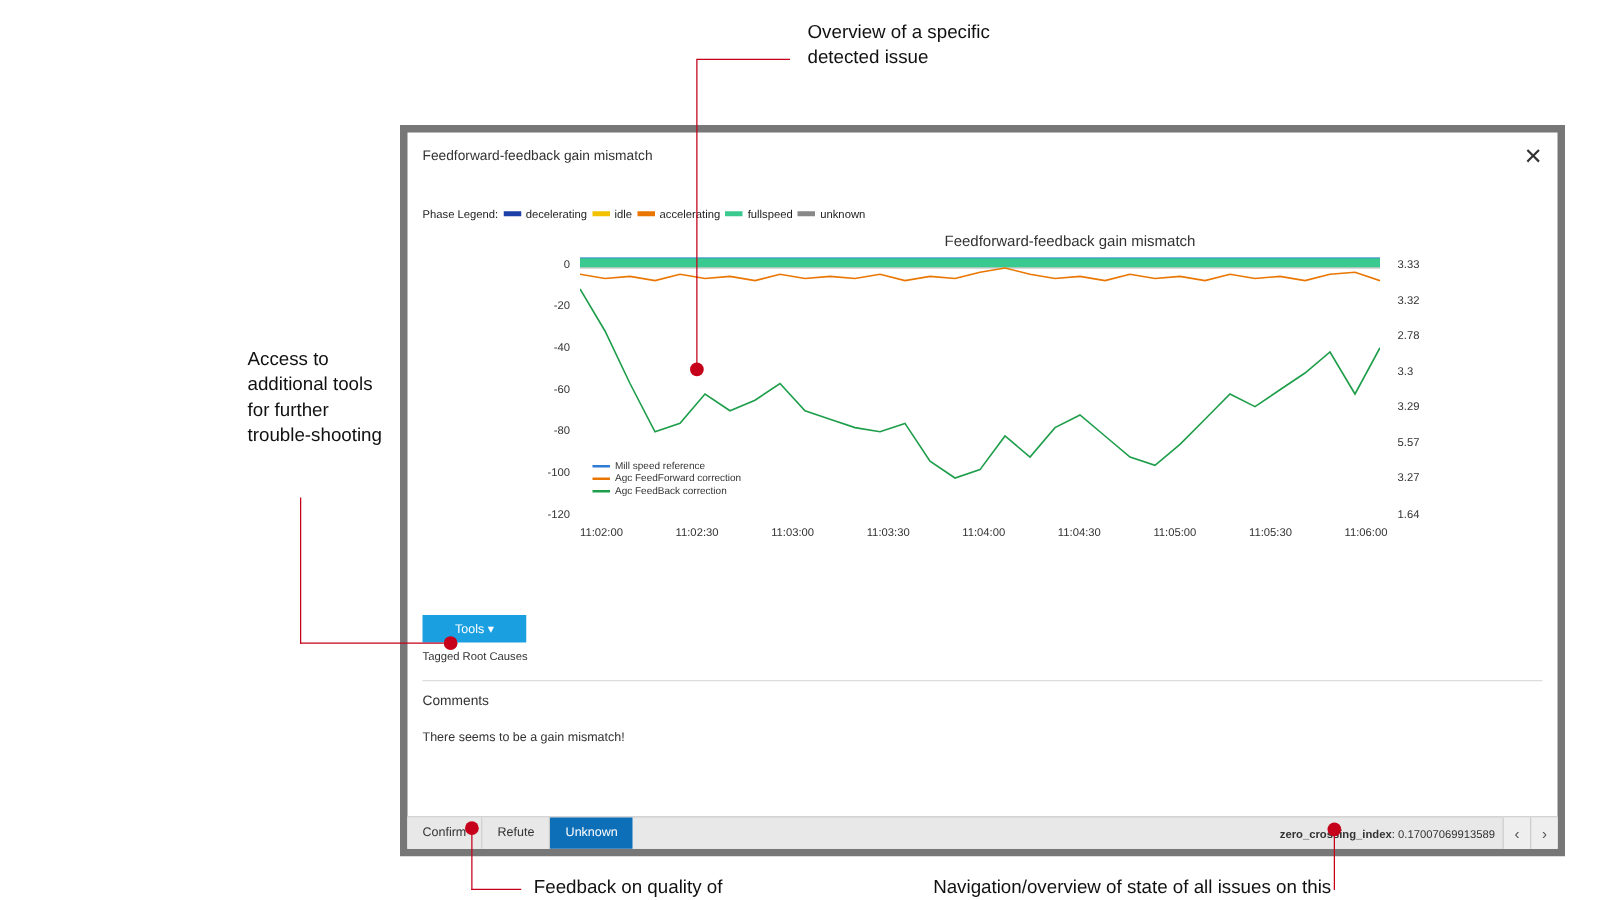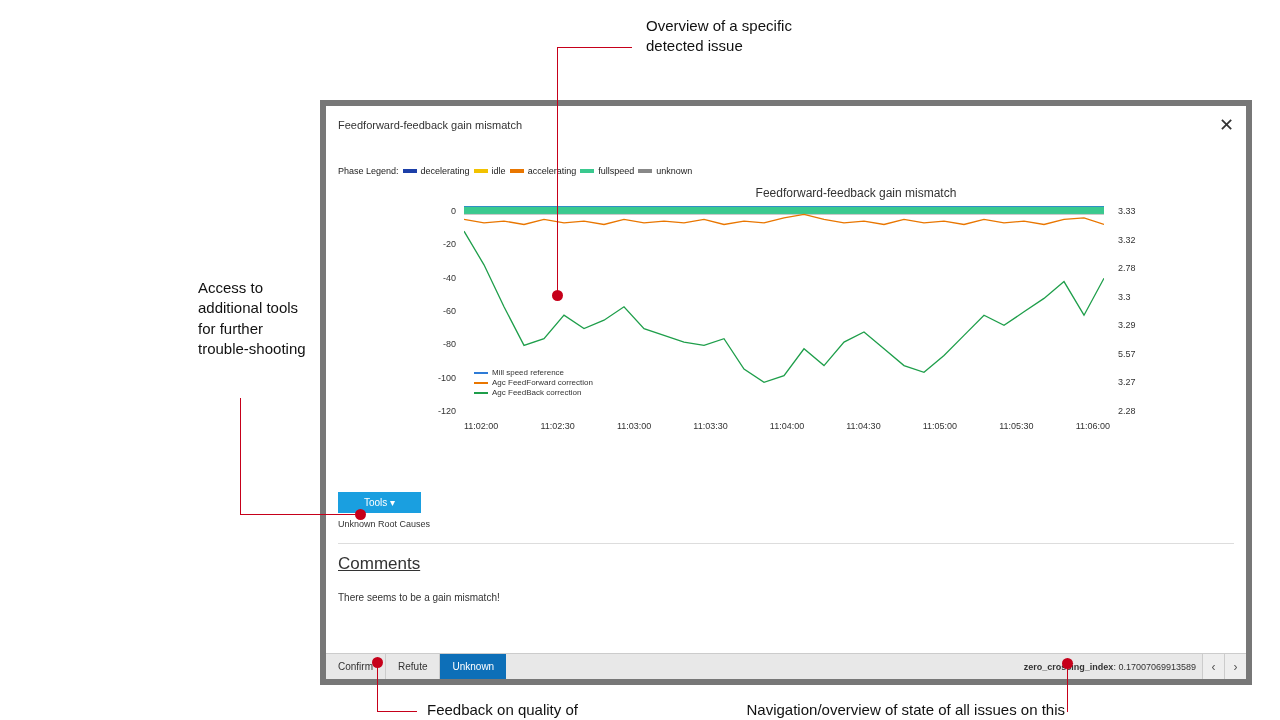--- a/index.html
+++ b/index.html
@@ -136,24 +136,23 @@
   .tagged-label {
     font-size: 9px;
     color: #333;
     margin-top: 6px;
   }
   .section-divider {
     border-top: 1px solid #ddd;
     margin-top: 14px;
   }
   .comments-head {
-    font-size: 17px;
+    font-size: 11px;
     color: #333;
     margin-top: 10px;
-    text-decoration: underline;
   }
   .comment-body {
     font-size: 10px;
     color: #333;
     margin-top: 18px;
   }
 
   .win-footer {
     background: #e8e8e8;
     border-top: 1px solid #ccc;
@@ -253,21 +252,21 @@
           <span>-120</span>
         </div>
       <div class="y-right" id="yr">
           <span>3.33</span>
           <span>3.32</span>
           <span>2.78</span>
           <span>3.3</span>
           <span>3.29</span>
           <span>5.57</span>
           <span>3.27</span>
-          <span>2.28</span>
+          <span>1.64</span>
         </div>
       <svg class="plot" id="plot" viewBox="0 0 640 210" preserveAspectRatio="none">
           <rect x="0" y="0" width="640" height="8" fill="#3ac98f"></rect>
           <line x1="0" y1="8.400000000000006" x2="640" y2="8.400000000000006" stroke="#aaa" stroke-width="0.7"></line>
           <path d="M0.0,0.0 L20.0,0.0 L40.0,0.0 L60.0,0.0 L80.0,0.0 L100.0,0.0 L120.0,0.0 L140.0,0.0 L160.0,0.0 L180.0,0.0 L200.0,0.0 L220.0,0.0 L240.0,0.0 L260.0,0.0 L280.0,0.0 L300.0,0.0 L320.0,0.0 L340.0,0.0 L360.0,0.0 L380.0,0.0 L400.0,0.0 L420.0,0.0 L440.0,0.0 L460.0,0.0 L480.0,0.0 L500.0,0.0 L520.0,0.0 L540.0,0.0 L560.0,0.0 L580.0,0.0 L600.0,0.0 L620.0,0.0 L640.0,0.0 " fill="none" stroke="#2e7bd6" stroke-width="1.3"></path>
           <path d="M0.0,13.4 L20.0,16.8 L40.0,15.1 L60.0,18.5 L80.0,13.4 L100.0,16.8 L120.0,15.1 L140.0,18.5 L160.0,13.4 L180.0,16.8 L200.0,15.1 L220.0,16.8 L240.0,13.4 L260.0,18.5 L280.0,15.1 L300.0,16.8 L320.0,11.8 L340.0,8.4 L360.0,13.4 L380.0,16.8 L400.0,15.1 L420.0,18.5 L440.0,13.4 L460.0,16.8 L480.0,15.1 L500.0,18.5 L520.0,13.4 L540.0,16.8 L560.0,15.1 L580.0,18.5 L600.0,13.4 L620.0,11.8 L640.0,18.5 " fill="none" stroke="#e97600" stroke-width="1.3"></path>
           <path d="M0.0,25.2 L20.0,58.8 L40.0,100.8 L60.0,139.4 L80.0,132.7 L100.0,109.2 L120.0,122.6 L140.0,114.2 L160.0,100.8 L180.0,122.6 L200.0,129.4 L220.0,136.1 L240.0,139.4 L260.0,132.7 L280.0,163.0 L300.0,176.4 L320.0,169.7 L340.0,142.8 L360.0,159.6 L380.0,136.1 L400.0,126.0 L420.0,142.8 L440.0,159.6 L460.0,166.3 L480.0,149.5 L500.0,129.4 L520.0,109.2 L540.0,119.3 L560.0,105.8 L580.0,92.4 L600.0,75.6 L620.0,109.2 L640.0,72.2 " fill="none" stroke="#1e9e4a" stroke-width="1.3"></path>
         </svg>
       <div class="x-ticks" id="xt">
           <span>11:02:00</span>
@@ -290,21 +289,21 @@
             <span>Agc FeedForward correction</span>
           </div>
           <div>
             <span class="ln" style="background: rgb(30, 158, 74);"></span>
             <span>Agc FeedBack correction</span>
           </div>
         </div>
     </div>
 
     <div class="tools-btn">Tools ▾</div>
-    <div class="tagged-label">Unknown Root Causes</div>
+    <div class="tagged-label">Tagged Root Causes</div>
     <div class="section-divider"></div>
     <div class="comments-head">Comments</div>
     <div class="comment-body">There seems to be a gain mismatch!</div>
   </div>
 
   <div class="win-footer">
     <div class="fb-btn">Confirm</div>
     <div class="fb-btn">Refute</div>
     <div class="fb-btn active">Unknown</div>
     <div class="footer-spacer"></div>

